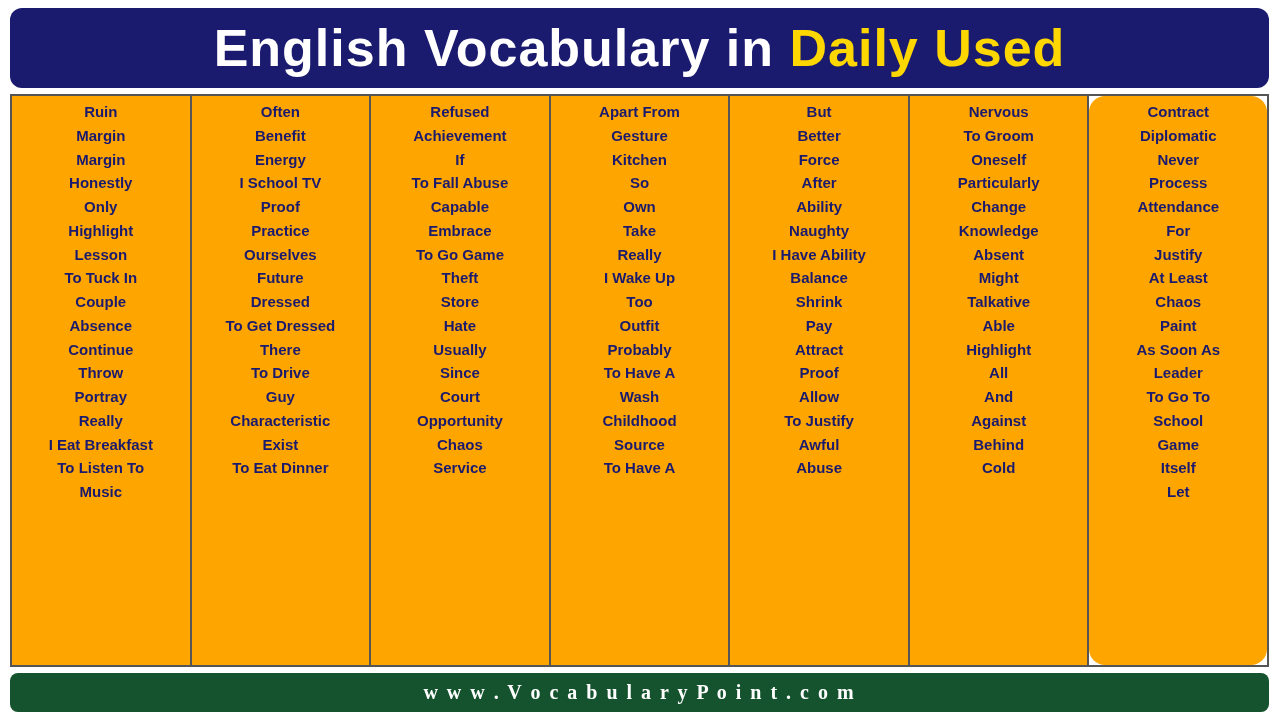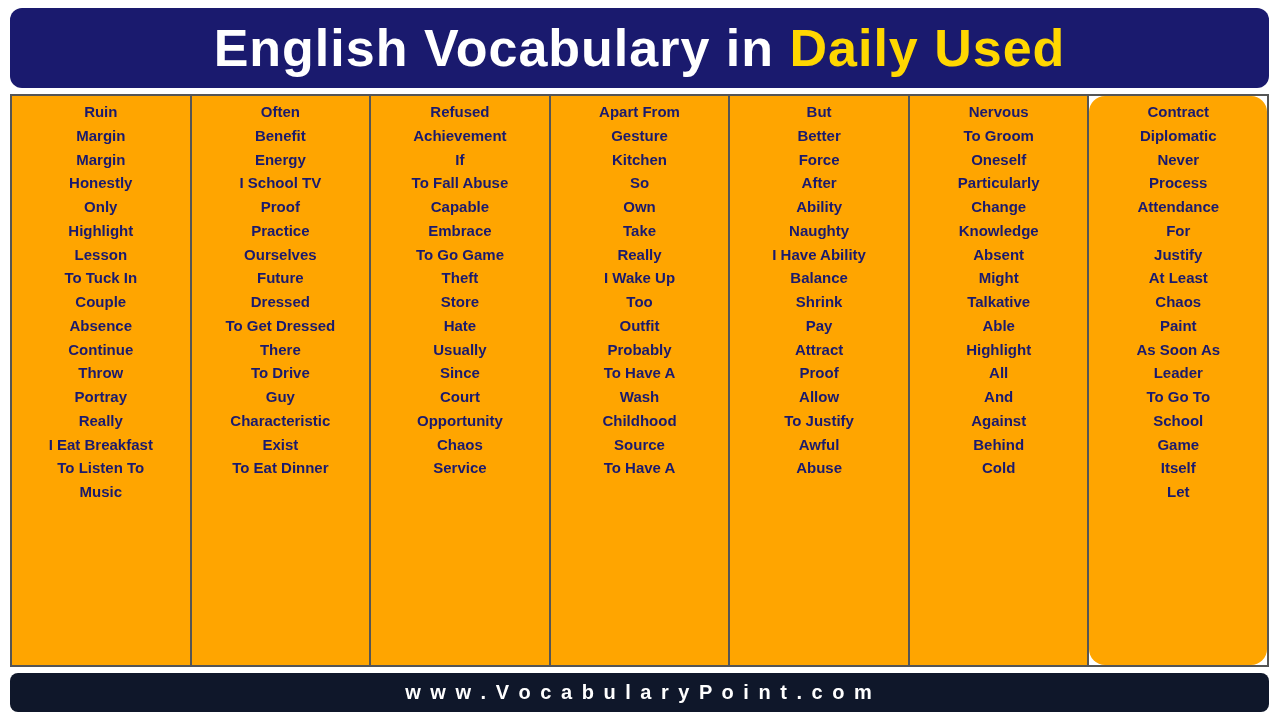--- a/index.html
+++ b/index.html
@@ -53,25 +53,26 @@
     }
     .col-item {
       font-size: 15px;
       font-weight: 600;
       color: #1a1a6e;
       text-align: center;
       line-height: 1.45;
       padding: 1px 2px;
     }
     .footer {
-      background: #0f172a;
+      background: #14532d;
       border-radius: 8px;
       margin: 6px 10px 8px 10px;
       padding: 8px 10px;
       text-align: center;
+      font-family: Liberation Serif, serif;
     }
     .footer span {
       color: #ffffff;
       font-size: 20px;
       font-weight: 700;
       letter-spacing: 2px;
     }
   </style>
 </head>
 <body>

